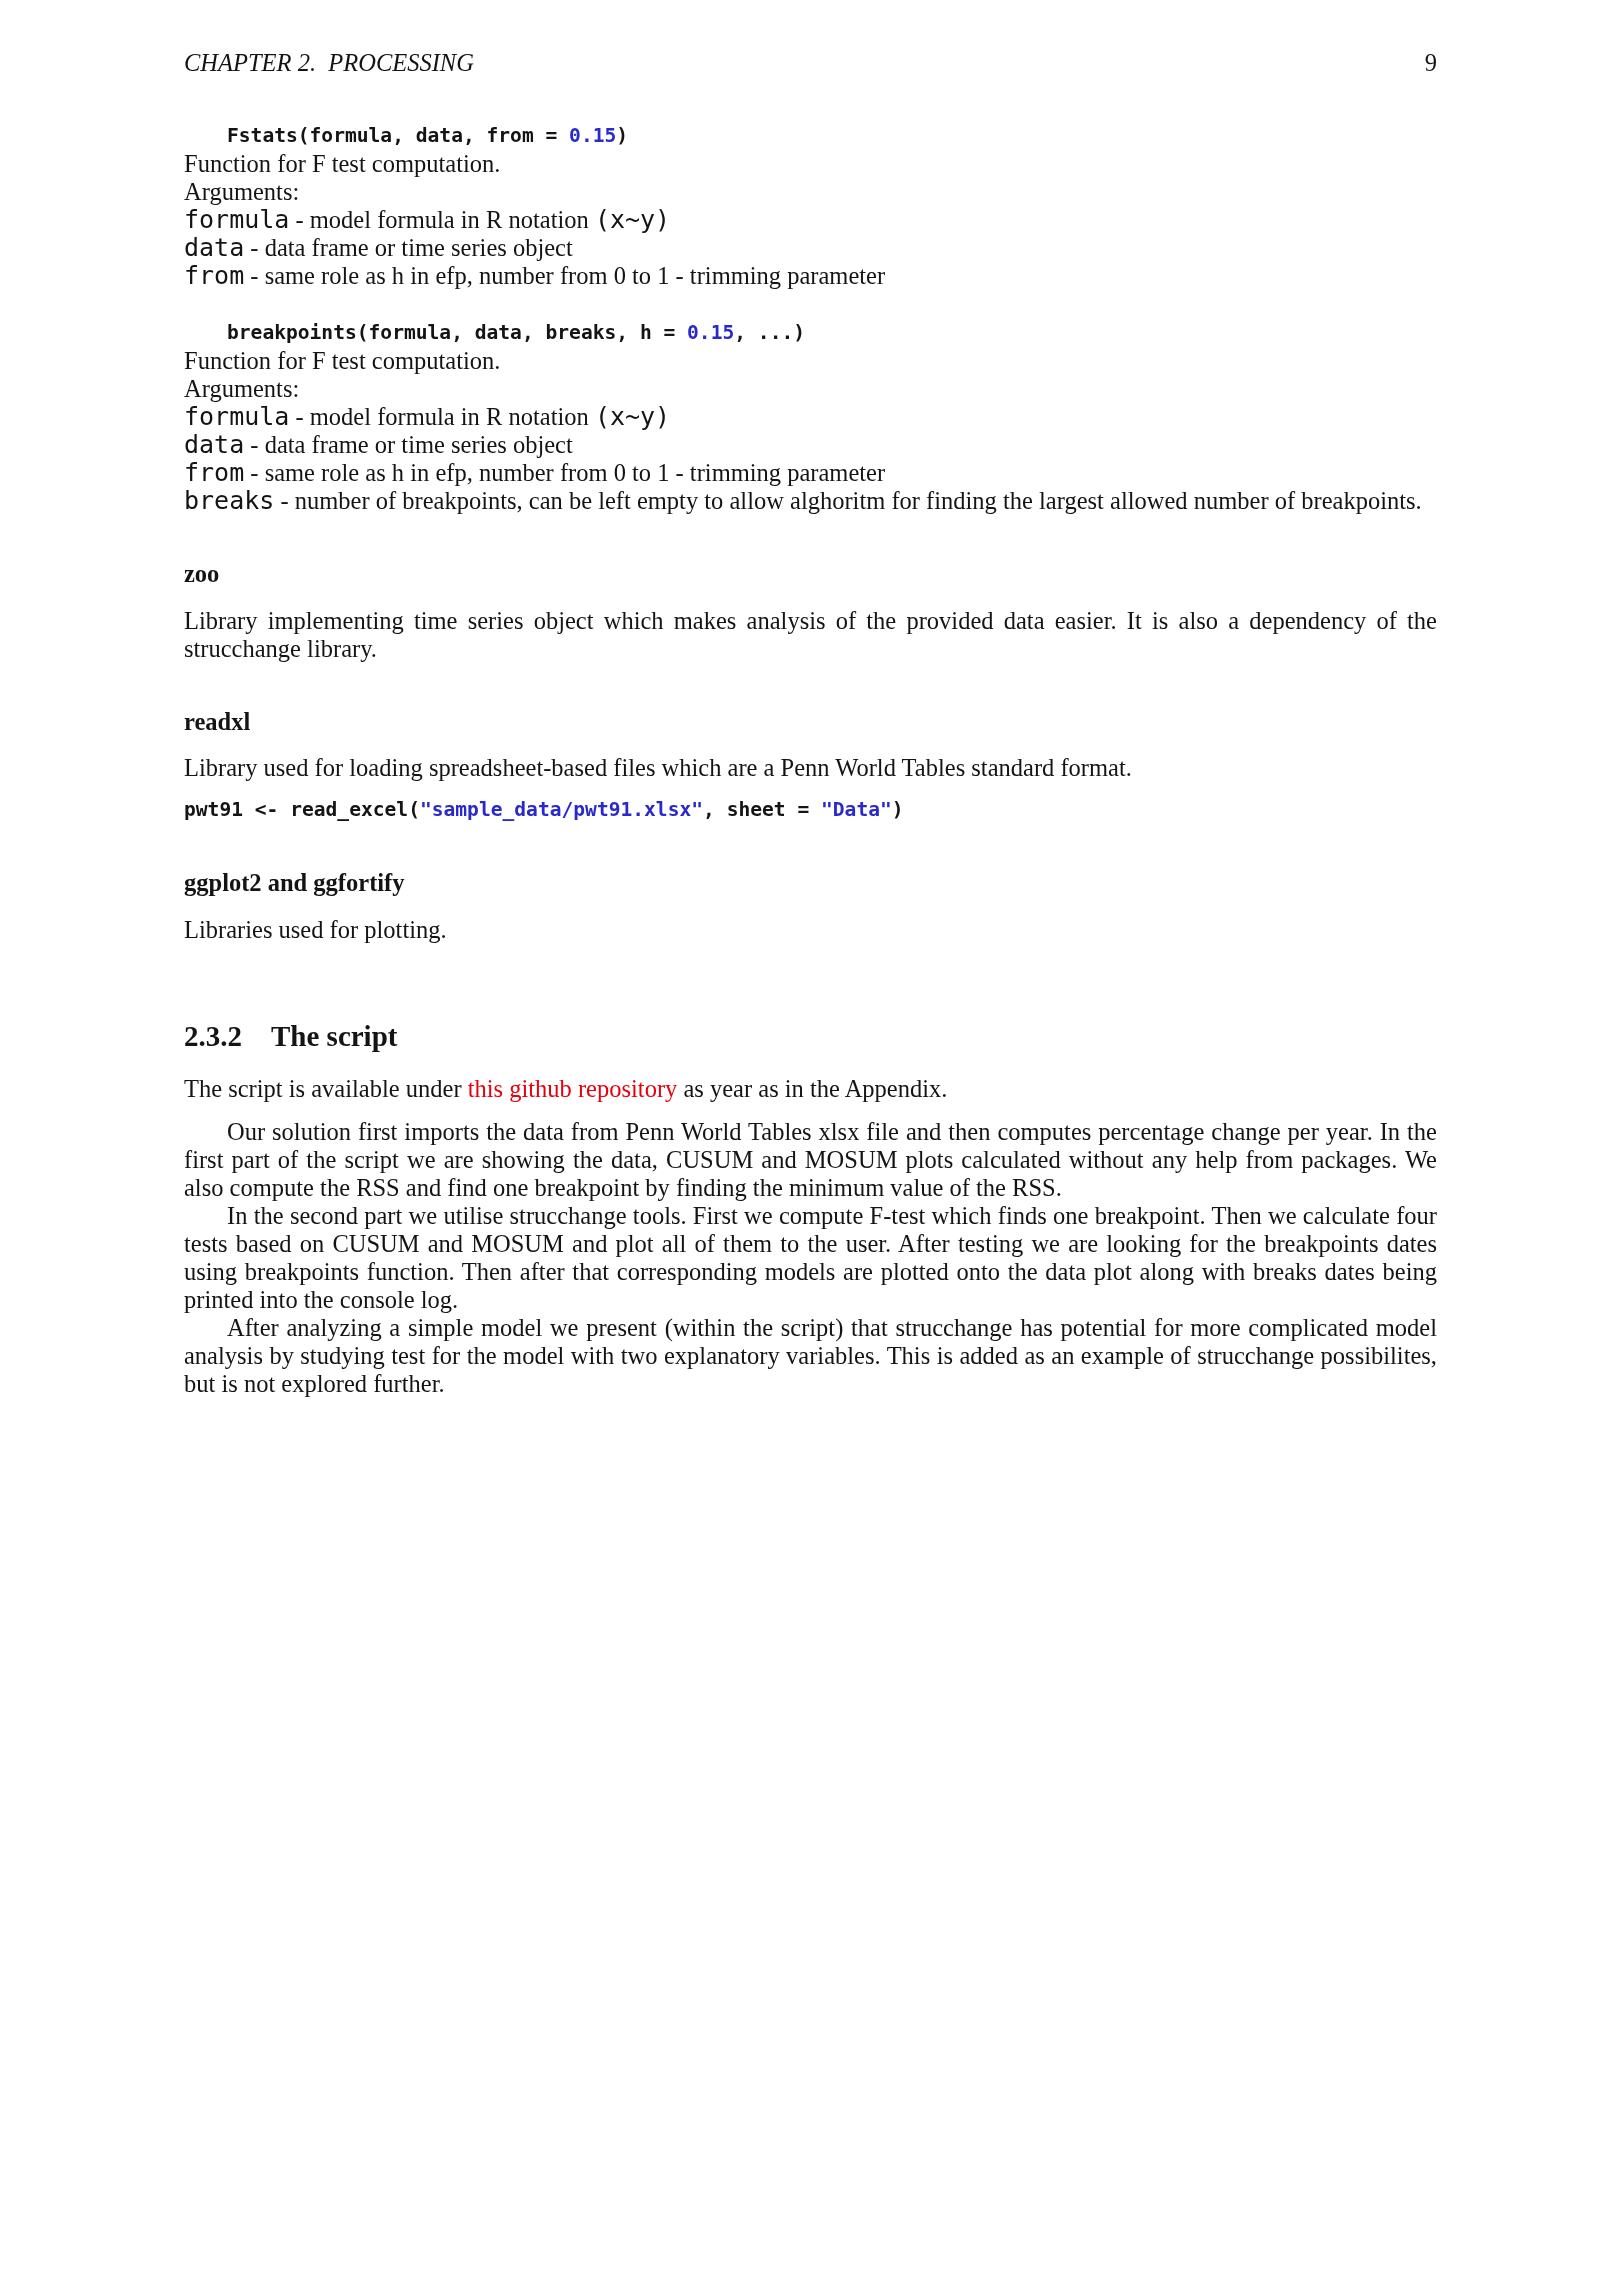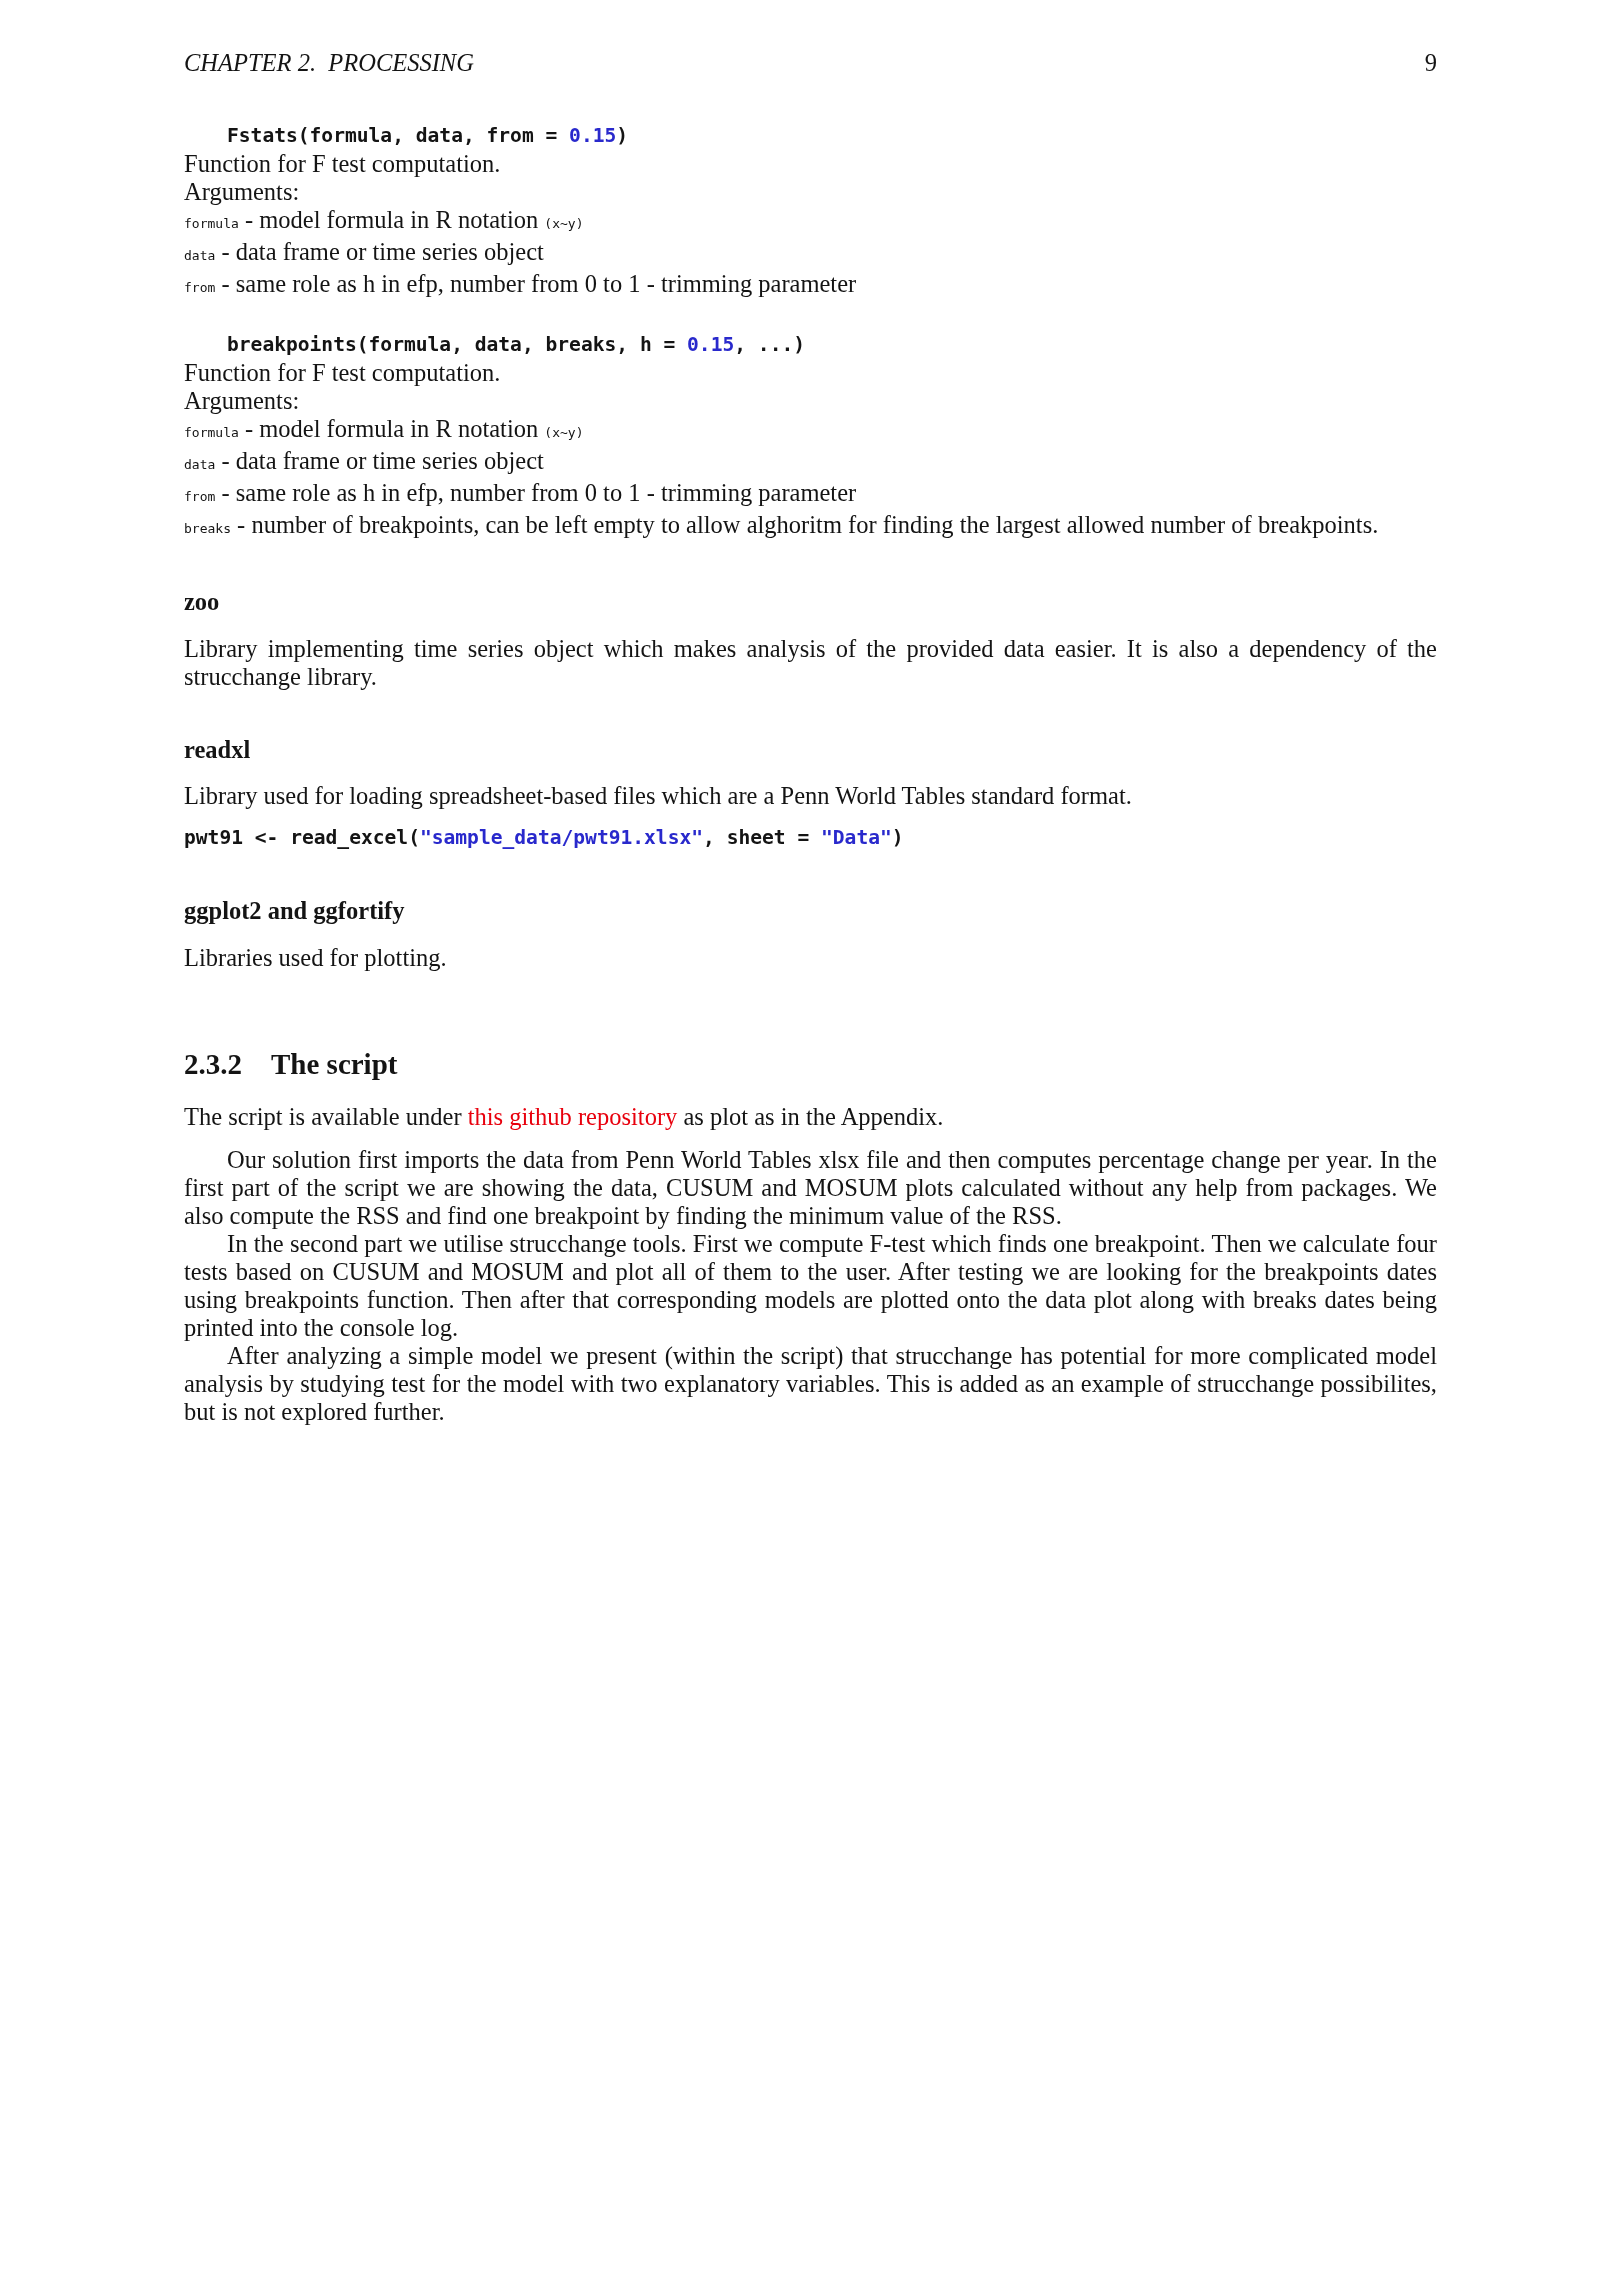--- a/index.html
+++ b/index.html
@@ -12,21 +12,21 @@
     font-size:24.5px; line-height:28px;
     overflow:hidden; position:relative;
   }
   .running-head {
     display:flex; justify-content:space-between; align-items:baseline;
     margin-bottom:45px;
   }
   .running-head .chapter { font-style:italic; white-space:pre; }
   .running-head .pageno { font-style:normal; }
 
-  .mono { font-family:"DejaVu Sans Mono", monospace; font-size:13px; }
+  .mono { font-family:"DejaVu Sans Mono", monospace; font-size:25px; }
   .code-line {
     font-family:"DejaVu Sans Mono", monospace; font-size:19.6px;
     line-height:28px; white-space:pre;font-weight:bold;
   }
   .code-indent { padding-left:43px; }
   .code-val, .code-str { color:var(--code-value, #2929cc); }
 
   .line { text-align:justify; }
   .argblock { text-align:justify; }
 
@@ -85,20 +85,20 @@
   <p class="para">Library used for loading spreadsheet-based files which are a Penn World Tables standard format.</p>
   <div class="code-line code-after-para"><span>pwt91 &lt;- read_excel(</span><span class="code-str">"sample_data/pwt91.xlsx"</span><span>, sheet = </span><span class="code-str">"Data"</span><span>)</span></div>
 
   <div class="subhead">ggplot2 and ggfortify</div>
   <p class="para">Libraries used for plotting.</p>
 
   <div class="section">
     <span class="sec-num">2.3.2</span><span>The script</span>
   </div>
 
-  <p class="para"><span>The script is available under </span><a class="link">this github repository</a><span> as plot as in the Appendix.</span></p>
+  <p class="para"><span>The script is available under </span><a class="link">this github repository</a><span> as year as in the Appendix.</span></p>
 
   <p class="para para-gap indent-first">Our solution first imports the data from Penn World Tables xlsx file and then computes percentage change per year. In the first part of the script we are showing the data, CUSUM and MOSUM plots calculated without any help from packages. We also compute the RSS and find one breakpoint by finding the minimum value of the RSS.</p>
   <p class="para indent-first">In the second part we utilise strucchange tools. First we compute F-test which finds one breakpoint. Then we calculate four tests based on CUSUM and MOSUM and plot all of them to the user. After testing we are looking for the breakpoints dates using breakpoints function. Then after that corresponding models are plotted onto the data plot along with breaks dates being printed into the console log.</p>
   <p class="para indent-first">After analyzing a simple model we present (within the script) that strucchange has potential for more complicated model analysis by studying test for the model with two explanatory variables. This is added as an example of strucchange possibilites, but is not explored further.</p>
 
 </div>
 
 
 </body></html>

